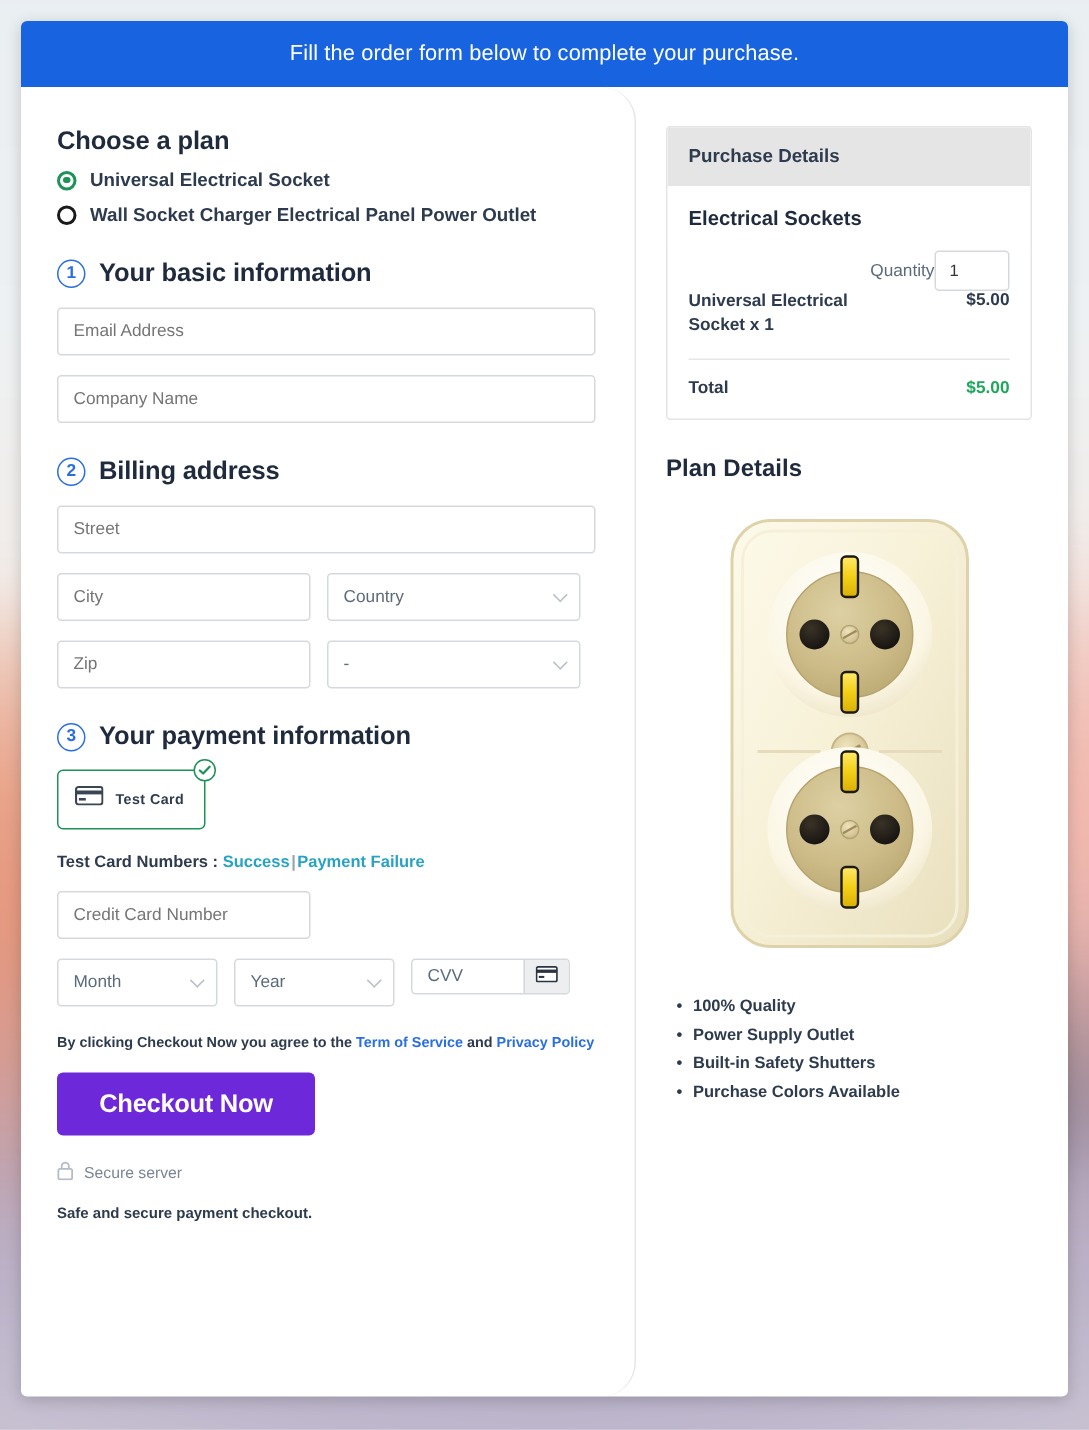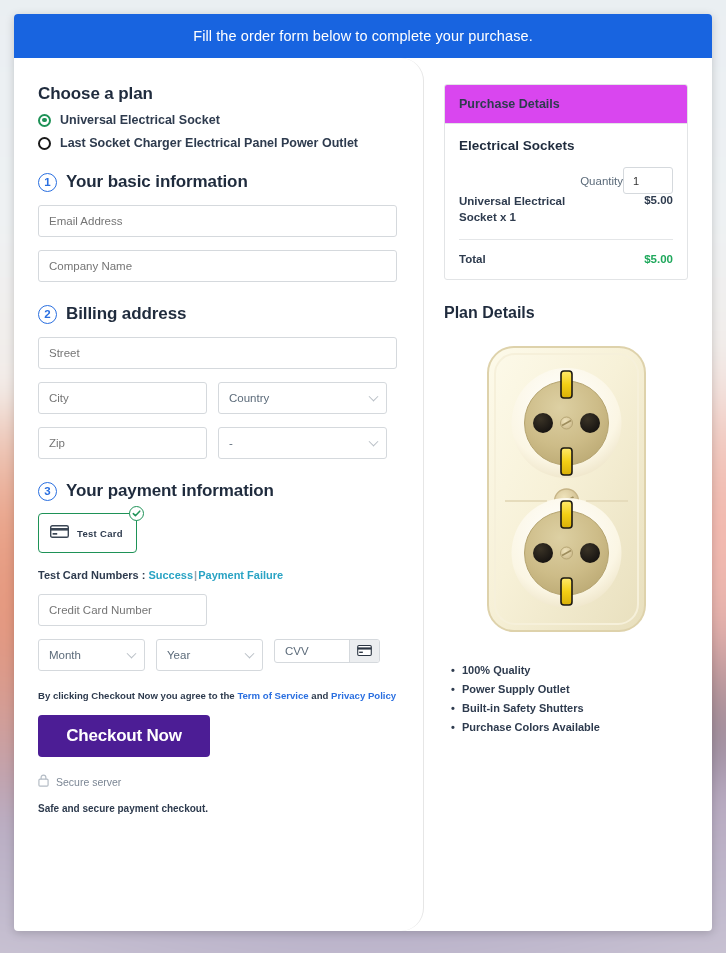--- a/index.html
+++ b/index.html
@@ -236,21 +236,21 @@
     margin-top: 19px;
     font-size: 9.6px;
     font-weight: bold;
     color: #2e3b4e;
   }
   .terms a { color: #2a6fe0; text-decoration: none; }
 
   #checkout-btn {
     margin-top: 14px;
     width: 172px; height: 42px;
-    background: #4c1d95;
+    background: #6d28d9;
     color: #fff;
     border: none;
     border-radius: 4px;
     font-size: 17px;
     font-weight: bold;
     font-family: "Liberation Sans", sans-serif;
     cursor: pointer;
     letter-spacing: -0.2px;
   }
 
@@ -267,21 +267,21 @@
     color: #2e3b4e;
   }
 
   
   #purchase {
     border: 1px solid #e2e4e6;
     border-radius: 3px;
     overflow: hidden;
   }
   #purchase-head {
-    background: #d946ef;
+    background: #e5e5e5;
     border-bottom: 1px solid #e2e4e6;
     padding: 12px 14px;
     font-size: 12.5px;
     font-weight: bold;
     color: #2e3b4e;
   }
   #purchase-body { padding: 14px; }
   #prod-title {
     font-size: 13.5px;
     font-weight: bold;
@@ -368,21 +368,21 @@
     <div id="left-col">
 
       <h2 class="section-title">Choose a plan</h2>
 
       <div class="radio-row">
         <span class="radio checked"></span>
         <span class="radio-label">Universal Electrical Socket</span>
       </div>
       <div class="radio-row">
         <span class="radio"></span>
-        <span class="radio-label">Last Socket Charger Electrical Panel Power Outlet</span>
+        <span class="radio-label">Wall Socket Charger Electrical Panel Power Outlet</span>
       </div>
 
       
       <div class="step-head">
         <span class="step-num">1</span>
         <span class="step-label">Your basic information</span>
       </div>
 
       <div class="field-row">
         <input class="fld full" type="text" placeholder="Email Address" style="">

